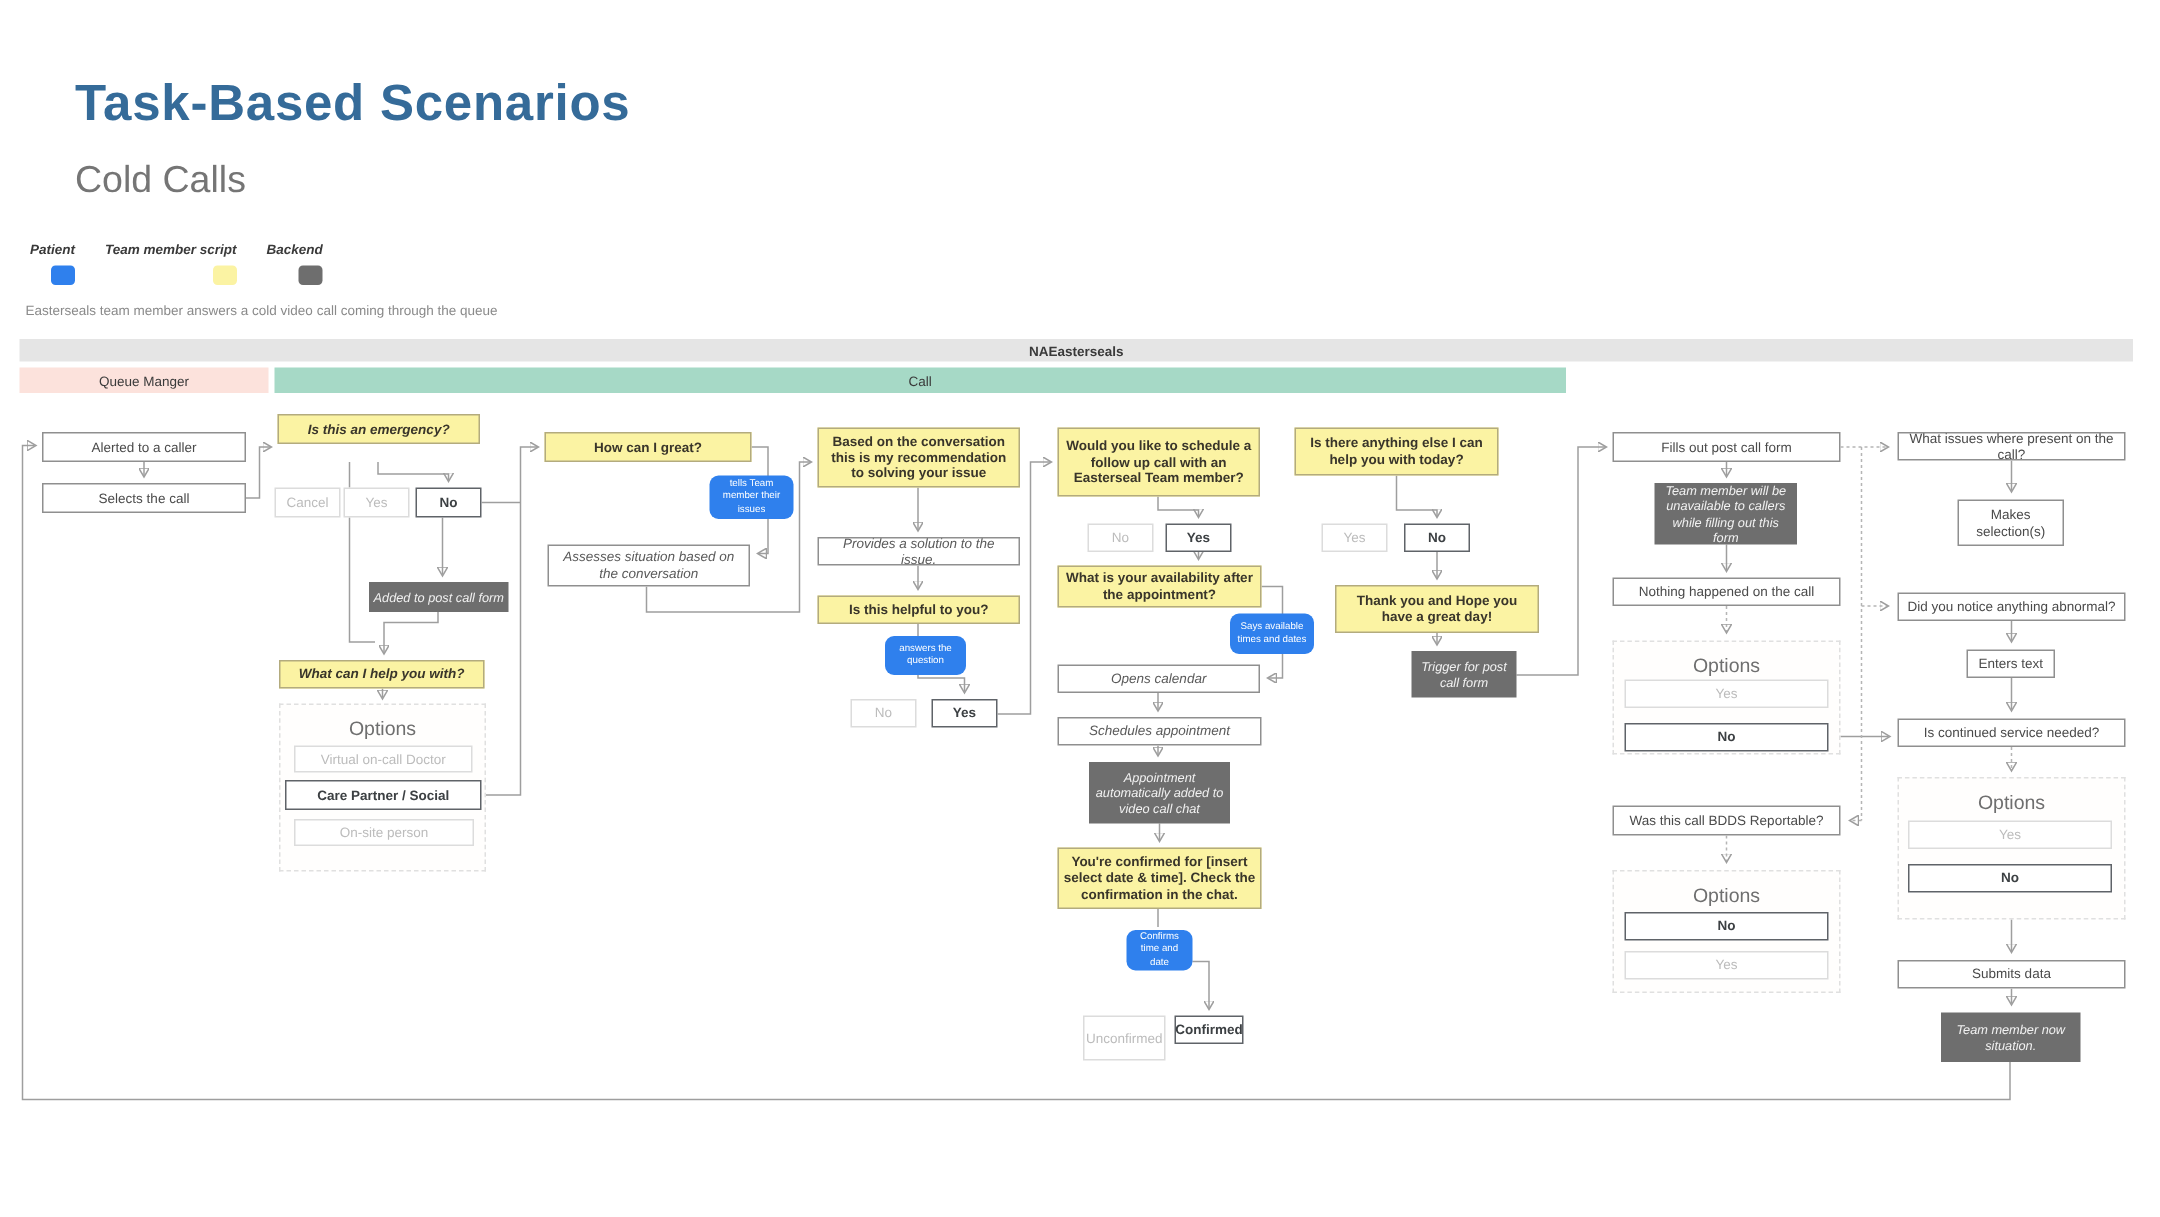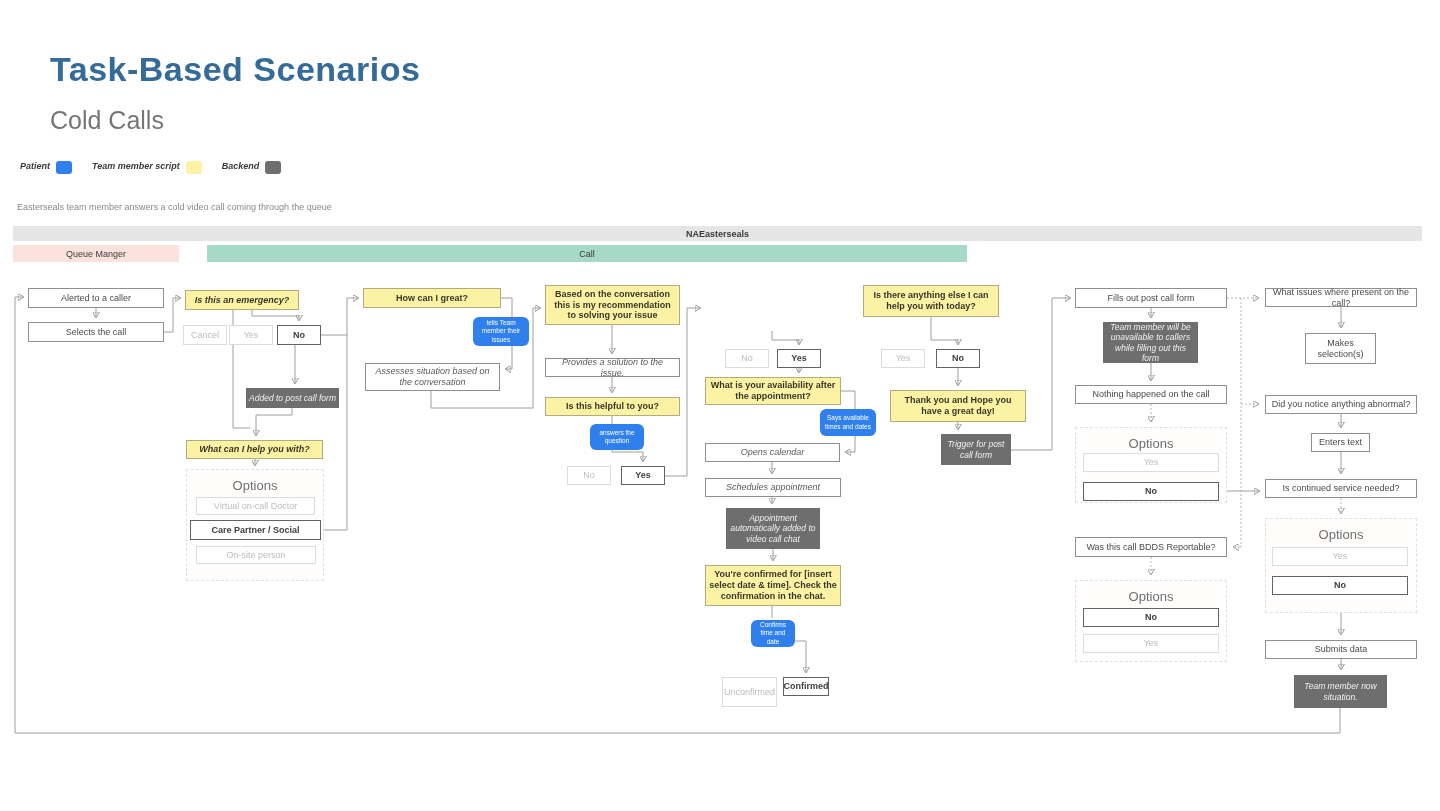--- a/index.html
+++ b/index.html
@@ -3,30 +3,30 @@
 <meta charset="utf-8">
 <style>
   * { margin:0; padding:0; box-sizing:border-box; }
   body { background:#fff; font-family:"Liberation Sans", sans-serif; }
   .canvas { position:relative; width:1440px; height:811px; background:#fff; overflow:hidden; }
 
   .page-title { position:absolute; left:50px; top:50px; font-size:34px; font-weight:600; color:#356b99; letter-spacing:.5px; }
   .page-subtitle { position:absolute; left:50px; top:106px; font-size:25px; font-weight:400; color:#757575; }
 
   .legend { position:absolute; left:20px; top:161px; display:flex; align-items:center; gap:20px; }
-  .legend-item { display:flex; align-items:flex-start; gap:6px; }
+  .legend-item { display:flex; align-items:flex-end; gap:6px;flex-direction:column; }
   .legend-label { font-size:9px; font-style:italic; font-weight:700; color:#3a3a3a; }
   .swatch { width:16px; height:13px; border-radius:3px; display:inline-block; }
 
   .description { position:absolute; left:17px; top:202px; font-size:9px; color:#8a8a8a; }
 
   .band { position:absolute; display:flex; align-items:center; justify-content:center; font-size:9px; color:#3a3a3a; }
   .band-org { left:13px; top:226px; width:1409px; height:15px; background:#e5e5e5; font-weight:700; }
   .band-queue { left:13px; top:245px; width:166px; height:17px; background:#fce2dc; }
-  .band-call { left:183px; top:245px; width:760px; height:17px; background:#a6d9c6;margin-left:24px; }
+  .band-call { left:183px; top:245px; width:861px; height:17px; background:#a6d9c6; }
   .band-post { left:1046px; top:245px; width:376px; height:17px; background:#fce2dc; }
 
   svg.connectors { position:absolute; left:0; top:0; width:1440px; height:811px; }
   svg.connectors path { fill:none; stroke:#9e9e9e; stroke-width:1; }
   svg.connectors path.dot { stroke:#b5b5b5; stroke-dasharray:2,2; }
 
   .node { position:absolute; display:flex; align-items:center; justify-content:center; text-align:center;
           font-size:9px; line-height:1.2; padding:1px 3px; }
   .plain   { background:#fff; border:1px solid #8f8f8f; color:#4a4a4a; }
   .plain.i { font-style:italic; color:#5a5a5a; }
@@ -128,41 +128,42 @@
   <div class="optbox" style="left:1075px;top:580px;width:152px;height:82px">
     <span class="optlabel">Options</span>
   </div>
   <div class="optbox" style="left:1265px;top:518px;width:152px;height:95px">
     <span class="optlabel">Options</span>
   </div>
 
   <div class="node plain" style="left:28px;top:288px;width:136px;height:20px">Alerted to a caller</div>
   <div class="node plain" style="left:28px;top:322px;width:136px;height:20px">Selects the call</div>
 
-  <div class="node yellow i" style="left:185px;top:290px;width:114px;height:20px">Is this an emergency?</div>
+  <div class="node yellow i" style="left:185px;top:276px;width:135px;height:20px">Is this an emergency?</div>
   <div class="node faded" style="left:183px;top:325px;width:44px;height:20px">Cancel</div>
   <div class="node faded" style="left:229px;top:325px;width:44px;height:20px">Yes</div>
   <div class="node selected" style="left:277px;top:325px;width:44px;height:20px">No</div>
   <div class="node dark" style="left:246px;top:388px;width:93px;height:20px">Added to post call form</div>
   <div class="node yellow i" style="left:186px;top:440px;width:137px;height:19px">What can I help you with?</div>
   <div class="node faded" style="left:196px;top:497px;width:119px;height:18px">Virtual on-call Doctor</div>
   <div class="node selected" style="left:190px;top:520px;width:131px;height:20px">Care Partner / Social</div>
   <div class="node faded" style="left:196px;top:546px;width:120px;height:18px">On-site person</div>
 
   <div class="node yellow" style="left:363px;top:288px;width:138px;height:20px">How can I great?</div>
   <div class="node blue" style="left:473px;top:317px;width:56px;height:29px">tells Team member their issues</div>
   <div class="node plain i" style="left:365px;top:363px;width:135px;height:28px">Assesses situation based on the conversation</div>
 
   <div class="node yellow" style="left:545px;top:285px;width:135px;height:40px">Based on the conversation this is my recommendation to solving your issue</div>
   <div class="node plain i" style="left:545px;top:358px;width:135px;height:19px">Provides a solution to the issue.</div>
   <div class="node yellow" style="left:545px;top:397px;width:135px;height:19px">Is this helpful to you?</div>
   <div class="node blue" style="left:590px;top:424px;width:54px;height:26px">answers the question</div>
   <div class="node faded" style="left:567px;top:466px;width:44px;height:19px">No</div>
   <div class="node selected" style="left:621px;top:466px;width:44px;height:19px">Yes</div>
 
+  <div class="node yellow" style="left:705px;top:285px;width:135px;height:46px">Would you like to schedule a follow up call with an Easterseal Team member?</div>
   <div class="node faded" style="left:725px;top:349px;width:44px;height:19px">No</div>
   <div class="node selected" style="left:777px;top:349px;width:44px;height:19px">Yes</div>
   <div class="node yellow" style="left:705px;top:377px;width:136px;height:28px">What is your availability after the appointment?</div>
   <div class="node blue" style="left:820px;top:409px;width:56px;height:27px">Says available times and dates</div>
   <div class="node plain i" style="left:705px;top:443px;width:135px;height:19px">Opens calendar</div>
   <div class="node plain i" style="left:705px;top:478px;width:136px;height:19px">Schedules appointment</div>
   <div class="node dark" style="left:726px;top:508px;width:94px;height:41px">Appointment automatically added to video call chat</div>
   <div class="node yellow" style="left:705px;top:565px;width:136px;height:41px">You're confirmed for [insert select date &amp; time]. Check the confirmation in the chat.</div>
   <div class="node blue" style="left:751px;top:620px;width:44px;height:27px">Confirms time and date</div>
   <div class="node faded" style="left:722px;top:677px;width:55px;height:30px">Unconfirmed</div>

